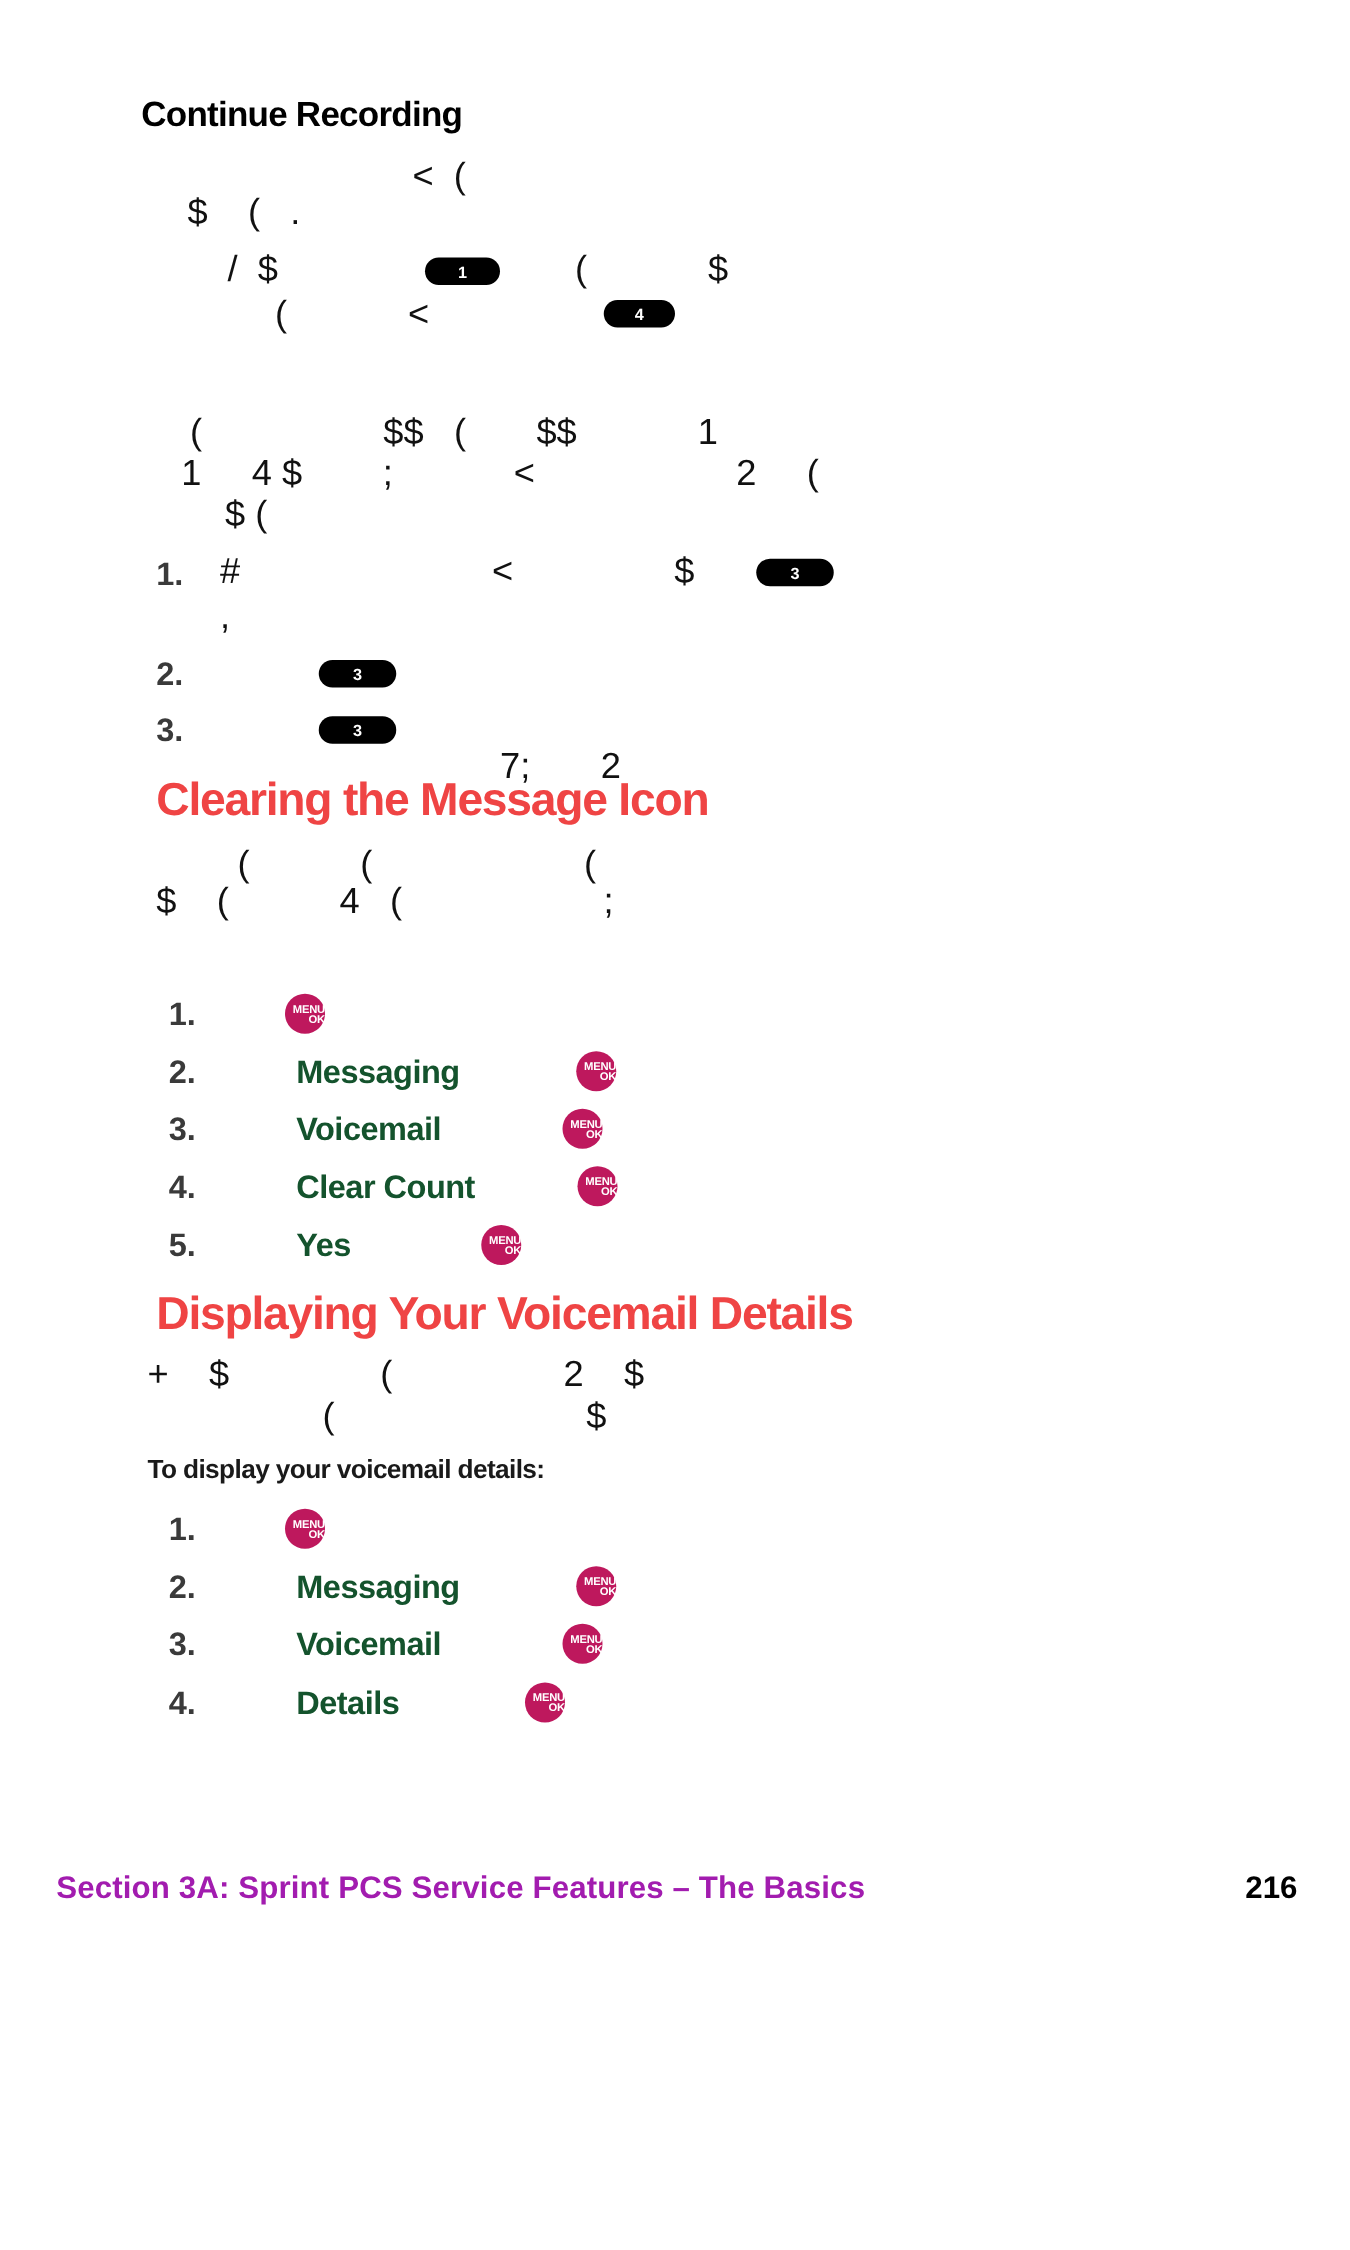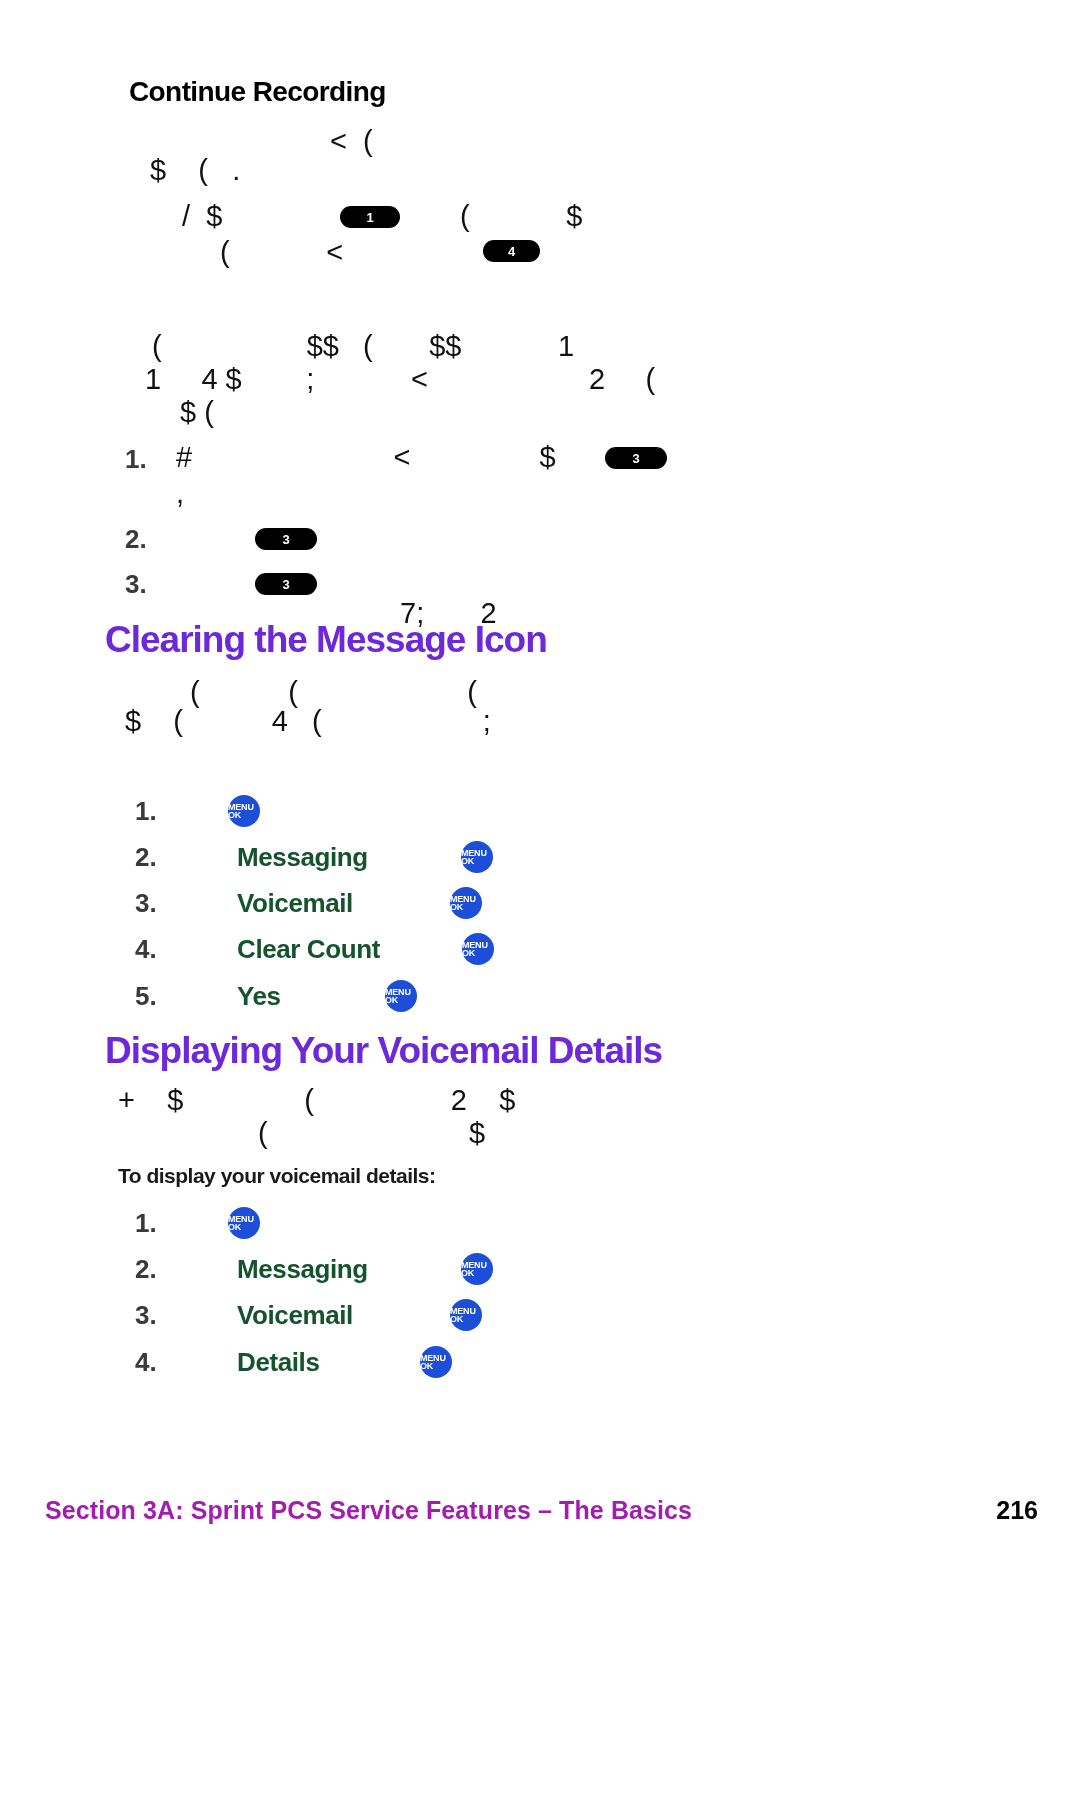--- a/index.html
+++ b/index.html
@@ -21,22 +21,23 @@
     font-size:28px;
     letter-spacing:-0.6px;
     color:#000;
     white-space:nowrap;
   }
   .h-red{
     position:absolute;
     font-weight:bold;
     font-size:37px;
     letter-spacing:-1.0px;
-    color:#6d28d9;
-    white-space:nowrap;
+    color:#ef4444;
+    white-space:nowrap;
+    margin-left:20px;
   }
   .h-lead{
     position:absolute;
     font-weight:bold;
     font-size:21px;
     letter-spacing:-0.5px;
     color:#1a1a1a;
     white-space:nowrap;
   }
 
@@ -77,25 +78,25 @@
     align-items:center;
     justify-content:center;
     color:#fff;
     font-weight:bold;
     font-size:13px;
   }
 
   
   .menuok{
     position:absolute;
-    background:#1d4ed8;
+    background:#be185d;
     border-radius:50%;
     display:flex;
     flex-direction:column;
-    align-items:flex-start;
+    align-items:flex-end;
     justify-content:center;
     color:#fff;
     line-height:0.92;
   }
   .menuok .m{font-size:9px;font-weight:bold;letter-spacing:-0.2px;}
   .menuok .o{font-size:9px;font-weight:bold;letter-spacing:-0.2px;}
 
   
   .footer-text{
     position:absolute;
@@ -113,21 +114,21 @@
     font-size:25px;
     color:#000;
     white-space:nowrap;
   }
 </style>
 </head>
 <body>
 
 <div class="page">
 
-  <div class="h-sub" style="left:113px;top:76px;margin-left:16px;">Continue Recording</div>
+  <div class="h-sub" style="left:113px;top:76px;">Continue Recording</div>
 
   <div class="glyph-line" style="left:330px;top:125px;">&lt;  (</div>
 
   <div class="glyph-line" style="left:150px;top:154px;">$    (   .</div>
 
   <div class="glyph-line" style="left:182px;top:200px;">/  $</div>
 
   <div class="keypill" style="left:340px;top:206px;width:60px;height:22px;">
     <span>1</span>
   </div>

